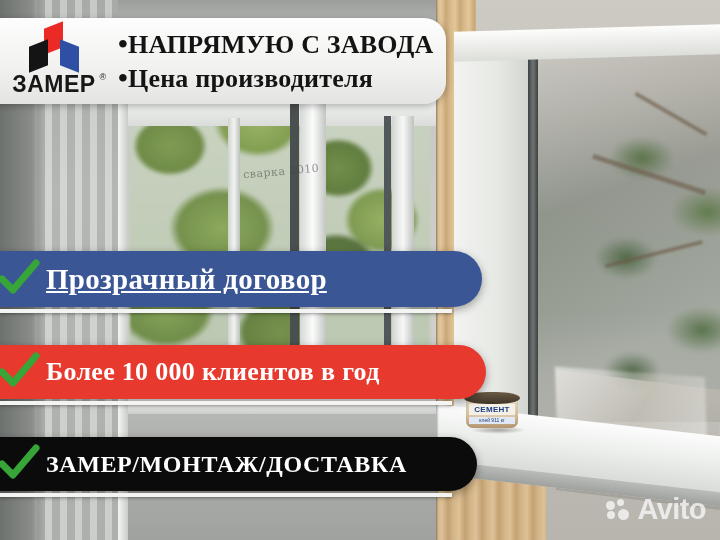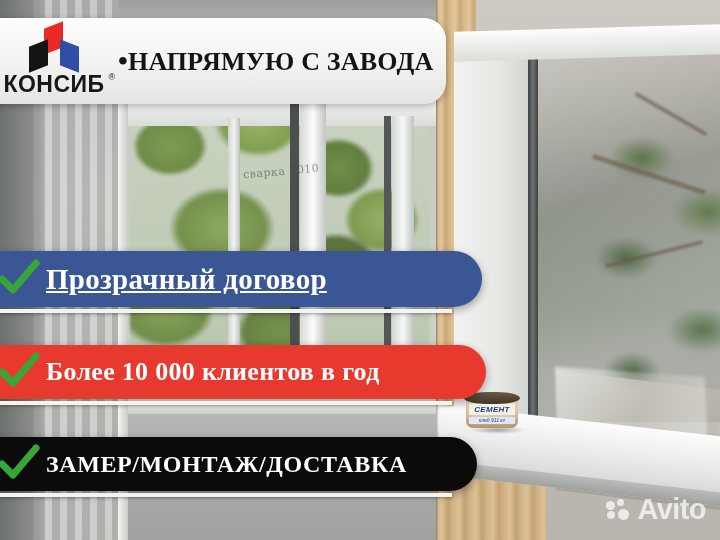--- a/index.html
+++ b/index.html
@@ -102,21 +102,20 @@
     font-size: 11px; line-height: 11px;
     transform: rotate(-5deg);
     letter-spacing: .5px;
   }
 
   
   .right-scene {
     position: absolute; left: 436px; top: 0; width: 284px; height: 540px;
     overflow: hidden;
     background: linear-gradient(180deg,#cdc9c3,#b8b4ae);
-    font-style: italic;
   }
   .wood {
     position: absolute; left: 0; top: 0; width: 40px; height: 540px;
     background:
       repeating-linear-gradient(90deg,
         #d8b98a 0px, #e3c79a 5px, #c9a878 10px, #d8b98a 14px),
       linear-gradient(180deg,#e2c89c,#caa87b);
   }
   .wood-bottom {
     position: absolute; left: 0; top: 420px; width: 110px; height: 120px;
@@ -377,28 +376,31 @@
   </div>
 
   <div class="header-panel">
     <div class="logo-block">
       <div class="logo-marks">
         <span class="rhomb rhomb-red"></span>
         <span class="rhomb rhomb-black"></span>
         <span class="rhomb rhomb-blue"></span>
       </div>
       <div class="logo-word">
-        <span>КОНСИБ</span>
+        <span>ЗАМЕР</span>
         <span class="logo-reg">®</span>
       </div>
     </div>
 
     <div class="header-lines">
       <div class="header-line">
         <span class="dot">•</span><span>НАПРЯМУЮ С ЗАВОДА</span>
+      </div>
+      <div class="header-line">
+        <span class="dot">•</span><span>Цена производителя</span>
       </div>
     </div>
   </div>
 
   <div class="bar" id="bar-1">
     <svg class="check" viewBox="0 0 42 40">
       <path d="M4 20 L15 31 L38 4" fill="none" stroke="#37a538" stroke-width="7" stroke-linecap="round" stroke-linejoin="round"></path>
     </svg>
     <span class="bar-text">Прозрачный договор</span>
   </div>

